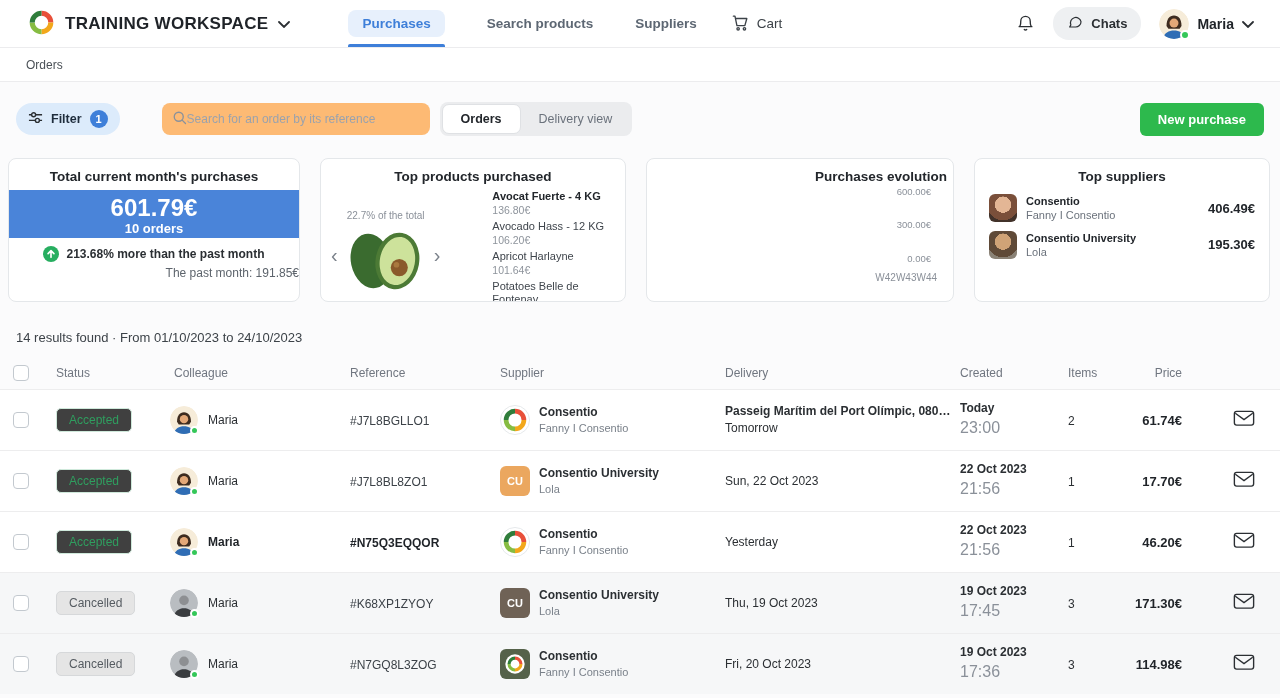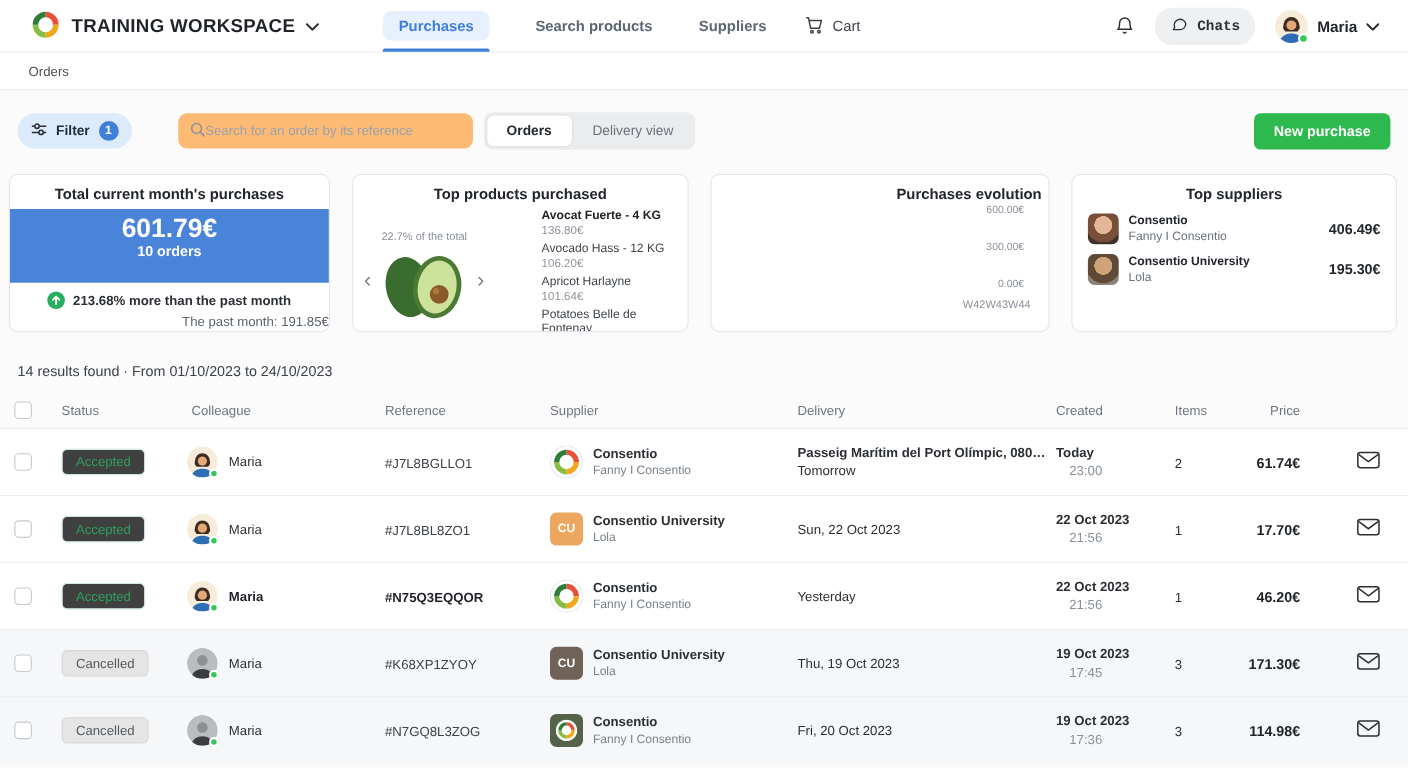--- a/index.html
+++ b/index.html
@@ -18,21 +18,21 @@
   .nav-item { height:100%; display:flex; align-items:center; gap:7px;
     font-size:13.5px; font-weight:600; color:#5d6773; position:relative; cursor:pointer; }
   .nav-item.active { color:#3e7fd9; }
   .nav-item.active .pill { background:#e7f0fc; color:#3e7fd9; padding:6px 14px; border-radius:8px; }
   .nav-item.active::after { content:""; position:absolute; left:0; right:0; bottom:0;
     height:3px; background:#3e7fd9; border-radius:2px 2px 0 0; }
   .nav-right { margin-left:auto; display:flex; align-items:center; gap:18px; }
   .icon-btn { background:none; border:none; cursor:pointer; display:flex; align-items:center; }
   .chats-btn { display:flex; align-items:center; gap:8px; background:#eef0f2; border:none;
     border-radius:16px; padding:7px 14px; font-size:13px; font-weight:600; color:#2b2f33;
-    cursor:pointer; font-family:Liberation Mono, monospace; }
+    cursor:pointer; font-family:Liberation Sans, sans-serif; }
   .user-menu { display:flex; align-items:center; gap:8px; cursor:pointer; }
   .user-name { font-size:14px; font-weight:700; color:#1f2328; }
 
   .avatar-wrap { position:relative; width:30px; height:30px; }
   .avatar-wrap svg, .avatar-wrap .ph { width:100%; height:100%; border-radius:50%; display:block; }
   .status-dot { position:absolute; right:-1px; bottom:-1px; width:10px; height:10px;
     background:#34c759; border:2px solid #fff; border-radius:50%; }
 
   
   .breadcrumb-bar { height:34px; background:#fff; border-bottom:1px solid #ececee;
@@ -58,21 +58,21 @@
   .seg.active { background:#fff; border:1px solid #dfe1e4; font-weight:700; color:#22262b; }
   .new-purchase { margin-left:auto; background:#2db94d; color:#fff; border:none; border-radius:6px;
     padding:9px 18px; font-size:13px; font-weight:700; cursor:pointer; font-family:inherit; }
 
   
   .cards { margin:22px 10px 0 8px; display:flex; gap:20px; }
   .card { background:#fff; border:1px solid #e4e7ea; border-radius:8px; height:144px; overflow:hidden; }
   .card-title { font-size:13.5px; font-weight:700; text-align:center; padding:10px 6px 6px; color:#22262b; }
 
   .card-total { flex:0 0 292px; }
-  .total-block { background:#4a84d9; color:#fff; text-align:center; padding:5px 0 21px; }
+  .total-block { background:#4a84d9; color:#fff; text-align:center; padding:5px 0 2px; }
   .total-amount { font-size:24px; font-weight:800; line-height:1.1; }
   .total-orders { font-size:13px; font-weight:700; }
   .growth-row { display:flex; align-items:center; justify-content:center; gap:7px; margin-top:8px; }
   .growth-icon { width:16px; height:16px; border-radius:50%; background:#27ae60;
     display:flex; align-items:center; justify-content:center; flex:none; }
   .growth-text { font-size:12px; font-weight:600; color:#2b2f33; }
   .past-month { font-size:12px; color:#5d646c; text-align:right; margin-top:4px; }
 
   .card-products { flex:0 0 306px; display:flex; flex-direction:column; }
   .products-body { display:flex; align-items:center; padding:0 12px 8px 8px; gap:6px; flex:1; }
@@ -140,21 +140,21 @@
   .slogo.cu.orange { background:#eba75f; }
   .slogo.cu.brown { background:#6f6256; }
   .slogo.darksq { border-radius:6px; background:#55624a; }
   .slogo.darksq svg { width:20px; height:20px; }
   .s-name { font-size:12px; font-weight:600; color:#2b2f33; line-height:1.35; }
   .s-contact { font-size:11px; color:#7a818a; line-height:1.35; }
   .d-primary { font-size:12px; color:#2b2f33; line-height:1.4; white-space:nowrap; overflow:hidden; text-overflow:ellipsis; }
   .d-primary.bold { font-weight:700; }
   .d-secondary { font-size:12px; color:#2b2f33; line-height:1.4; }
   .cr-date { font-size:12px; font-weight:700; color:#2b2f33; line-height:1.4; }
-  .cr-time { font-size:12px; color:#8a9099; line-height:1.4;margin-left:12px; }
+  .cr-time { font-size:16px; color:#8a9099; line-height:1.4; }
   .items-val { font-size:12px; color:#2b2f33; }
   .price-val { font-size:13px; font-weight:700; color:#1f2328; }
   .mail-btn { background:none; border:none; cursor:pointer; color:#2b2f33; }
 </style>
 </head>
 <body>
 
 <header class="navbar">
   <div class="brand">
     <span>

